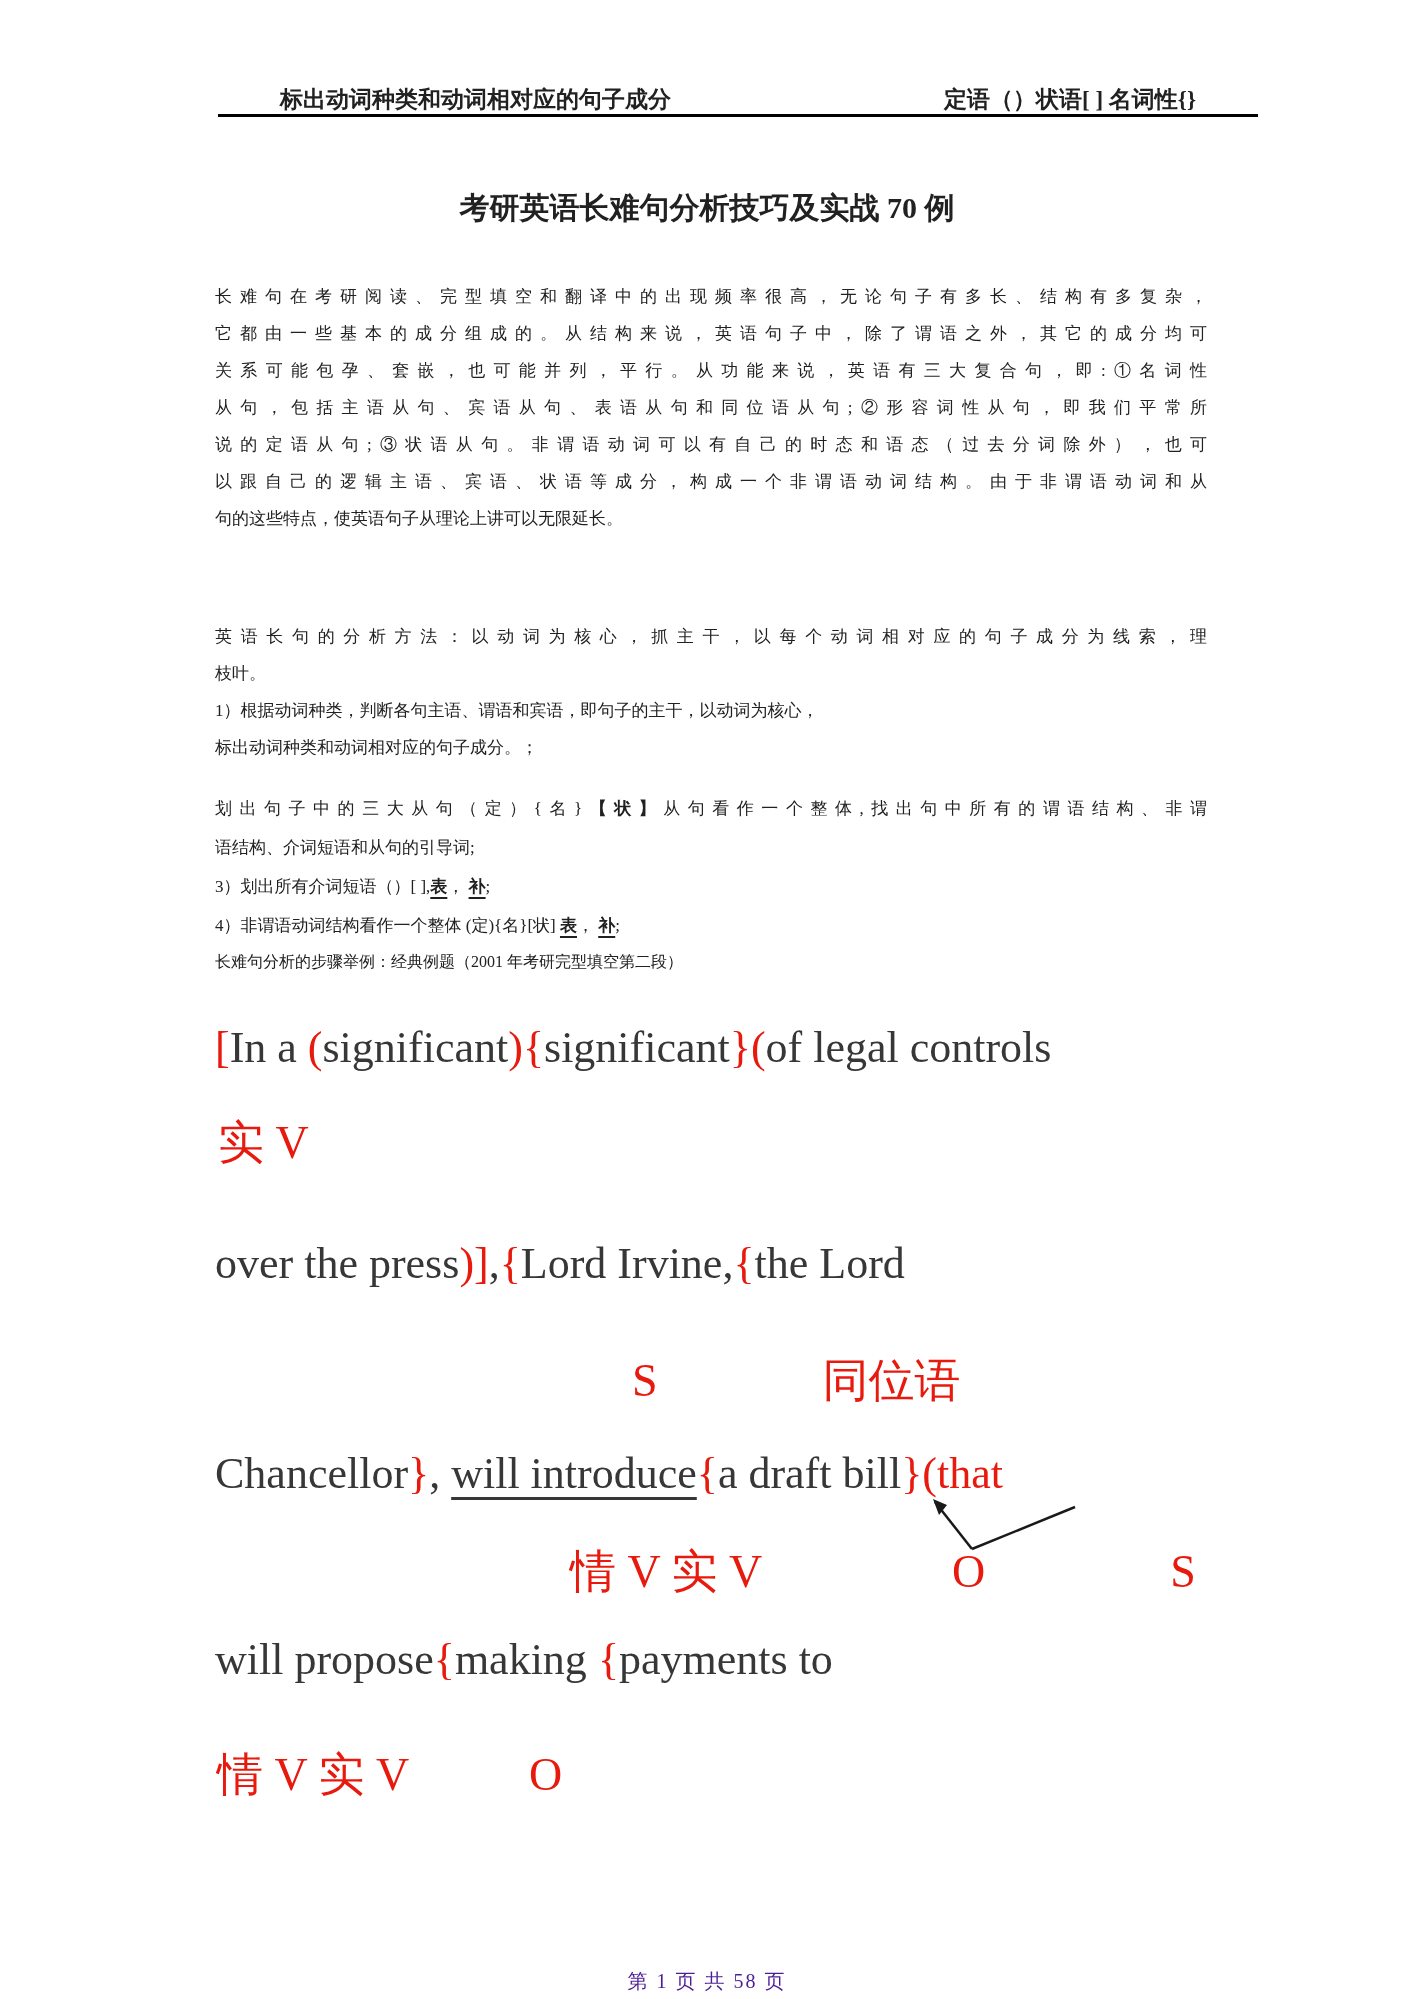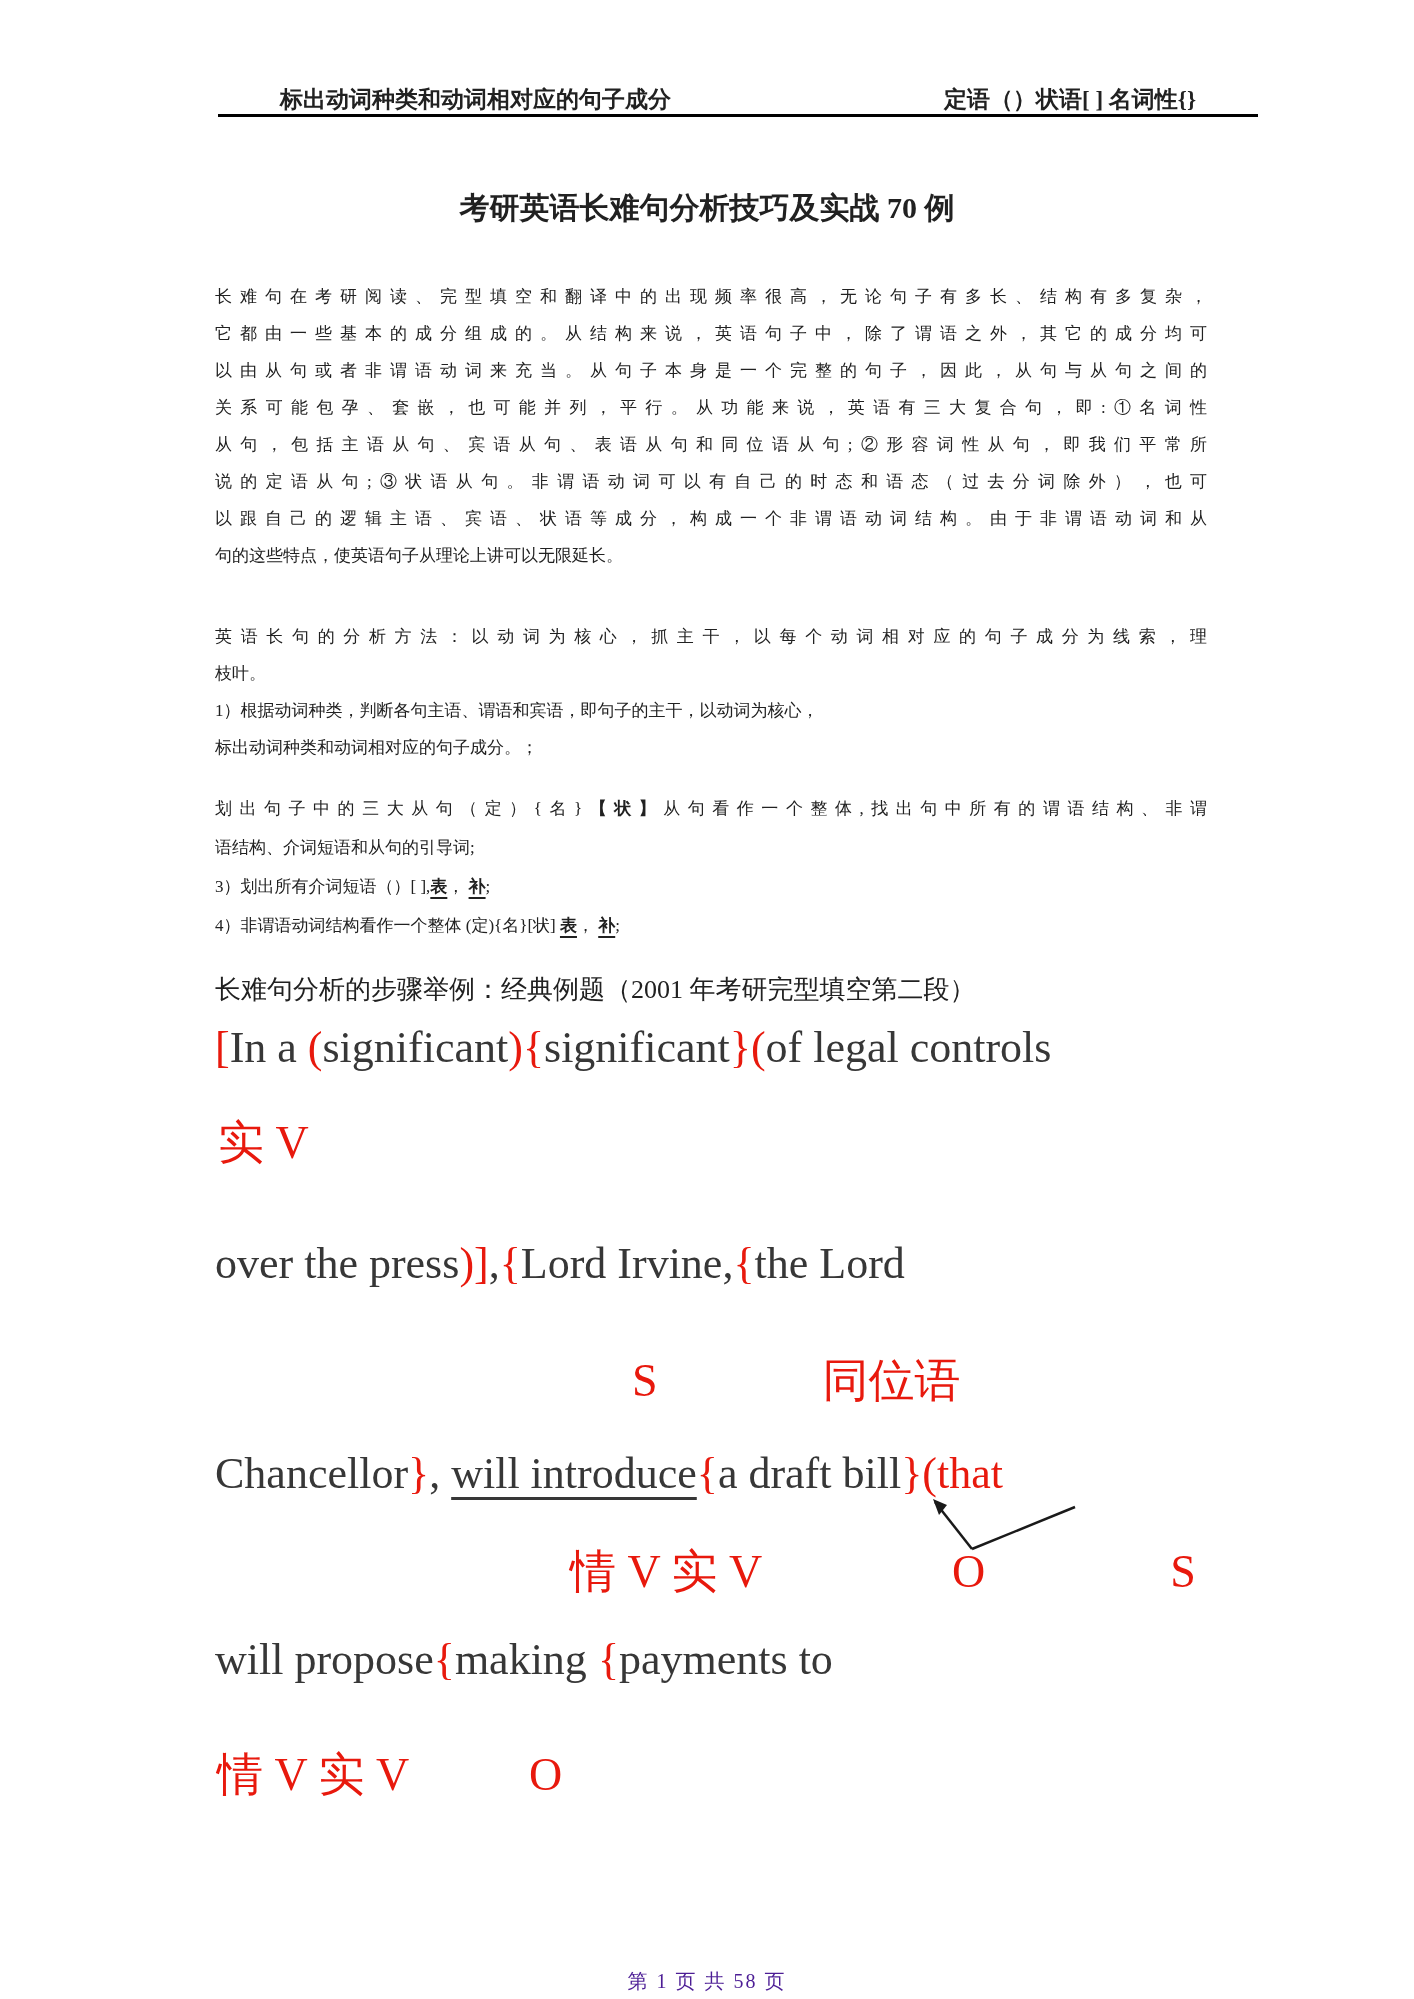--- a/index.html
+++ b/index.html
@@ -17,21 +17,21 @@
   .hdr-rule{position:absolute;top:114px;left:218px;width:1040px;height:3px;background:#000;}
   
   .doc-title{position:absolute;top:188px;left:0;width:100%;text-align:center;font-size:30px;font-weight:bold;}
   
   .txtblock{position:absolute;left:215px;width:992px;font-size:17px;line-height:37px;}
   .txtblock .line{text-align:justify;}
   .txtblock .line.fill{text-align-last:justify;}
   .intro{top:278px;}
   .method{top:618px;}
   .steps{top:789px;line-height:39px;}
-  .example{position:absolute;left:215px;top:972px;font-size:26px;white-space:nowrap;}
+  .example{position:absolute;left:215px;top:952px;font-size:16px;white-space:nowrap;}
   
   .bigline{position:absolute;left:215px;font-size:44px;color:#373737;white-space:nowrap;}
   .big-l1{top:1022px;}
   .big-l2{top:1238px;}
   .big-l3{top:1448px;}
   .big-l4{top:1634px;}
   .ann{position:absolute;font-size:46px;white-space:nowrap;}
   .ann-1{top:1112px;left:218px;}
   .ann-2{top:1350px;left:632px;}
   .ann-3{top:1541px;left:570px;}
@@ -57,21 +57,20 @@
 
   <div class="hdr-left">标出动词种类和动词相对应的句子成分</div>
   <div class="hdr-right">定语（）状语[ ] 名词性{}</div>
   <div class="hdr-rule"></div>
 
   <div class="doc-title">考研英语长难句分析技巧及实战 70 例</div>
 
   <div class="txtblock intro">
     <div class="line fill">长难句在考研阅读、完型填空和翻译中的出现频率很高，无论句子有多长、结构有多复杂，</div>
     <div class="line fill">它都由一些基本的成分组成的。从结构来说，英语句子中，除了谓语之外，其它的成分均可</div>
-    <div class="line fill">以由从句或者非谓语动词来充当。从句子本身是一个完整的句子，因此，从句与从句之间的</div>
     <div class="line fill">关系可能包孕、套嵌，也可能并列，平行。从功能来说，英语有三大复合句，即:①名词性</div>
     <div class="line fill">从句，包括主语从句、宾语从句、表语从句和同位语从句;②形容词性从句，即我们平常所</div>
     <div class="line fill">说的定语从句;③状语从句。非谓语动词可以有自己的时态和语态（过去分词除外），也可</div>
     <div class="line fill">以跟自己的逻辑主语、宾语、状语等成分，构成一个非谓语动词结构。由于非谓语动词和从</div>
     <div class="line">句的这些特点，使英语句子从理论上讲可以无限延长。</div>
   </div>
 
   <div class="txtblock method">
     <div class="line fill"> 英语长句的分析方法：以动词为核心，抓主干，以每个动词相对应的句子成分为线索，理</div>
     <div class="line">枝叶。</div>

